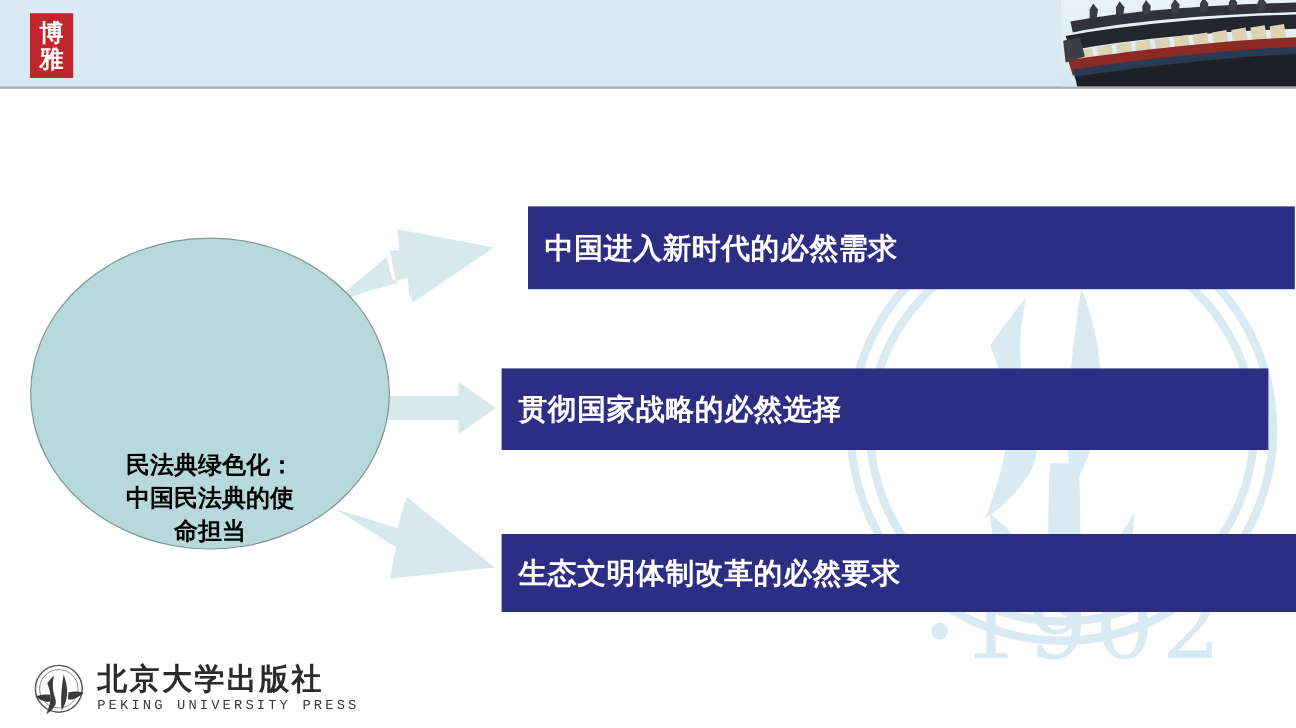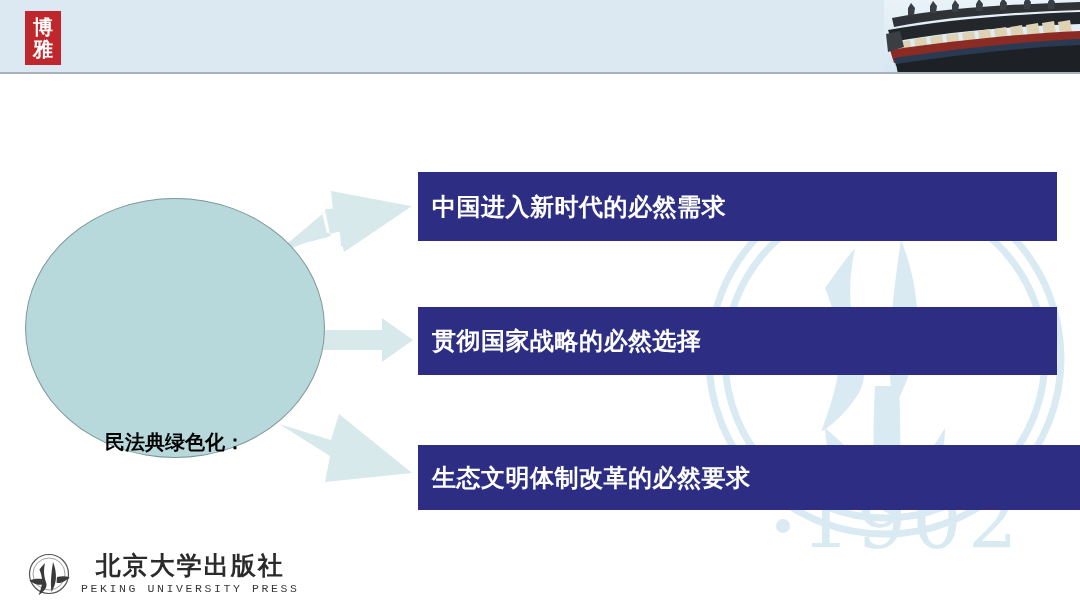--- a/index.html
+++ b/index.html
@@ -79,36 +79,35 @@
     background:#2d2e83;
     display:flex;align-items:center;
     box-sizing:border-box;
     padding-left:14px;
   }
   .box-label{
     color:#ffffff;font-size:24px;font-weight:bold;
     letter-spacing:0.5px;white-space:nowrap;
     font-family:"DejaVu Sans","Liberation Sans",sans-serif;
   }
-  #box-1{left:418px;top:172px;width:639px;height:69px;}
+  #box-1{left:440px;top:172px;width:639px;height:69px;}
   #box-2{left:418px;top:307px;width:639px;height:68px;}
   #box-3{left:418px;top:445px;width:682px;height:65px;}
 
   
   .footer{
     position:absolute;left:28px;top:548px;height:52px;
     display:flex;align-items:center;
   }
   .seal{width:42px;height:42px;flex:0 0 auto;}
   .press-text{margin-left:11px;line-height:1;}
   .press-cn{
     font-size:25px;font-weight:bold;color:#2b2b2b;
     letter-spacing:2px;white-space:nowrap;
     font-family:"DejaVu Serif","Liberation Serif",serif;
-    text-align:center;
   }
   .press-en{
     margin-top:5px;
     font-size:11.5px;color:#3a3a3a;letter-spacing:2.6px;
     white-space:nowrap;
     font-family:Liberation Mono, monospace;
   }
 </style>
 </head>
 <body>
@@ -210,20 +209,22 @@
   </g>
 
   <g>
     <polygon points="279,424 331,440 339,414 412,473 325,482 330,456" fill="#d7e9eb"></polygon>
   </g>
 </svg>
 
 <div class="circle">
   <div class="circle-label">
     <div>民法典绿色化：</div>
+    <div>中国民法典的使</div>
+    <div>命担当</div>
   </div>
 </div>
 
 <div class="box" id="box-1">
   <span class="box-label">中国进入新时代的必然需求</span>
 </div>
 <div class="box" id="box-2">
   <span class="box-label">贯彻国家战略的必然选择</span>
 </div>
 <div class="box" id="box-3">

